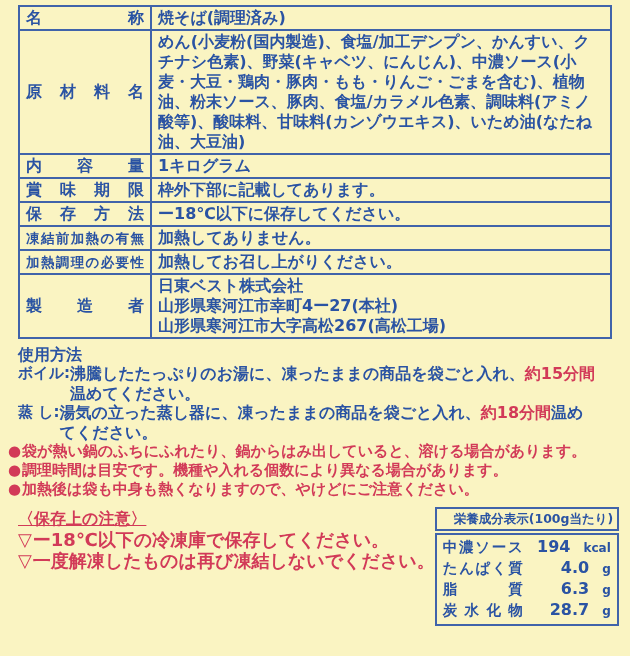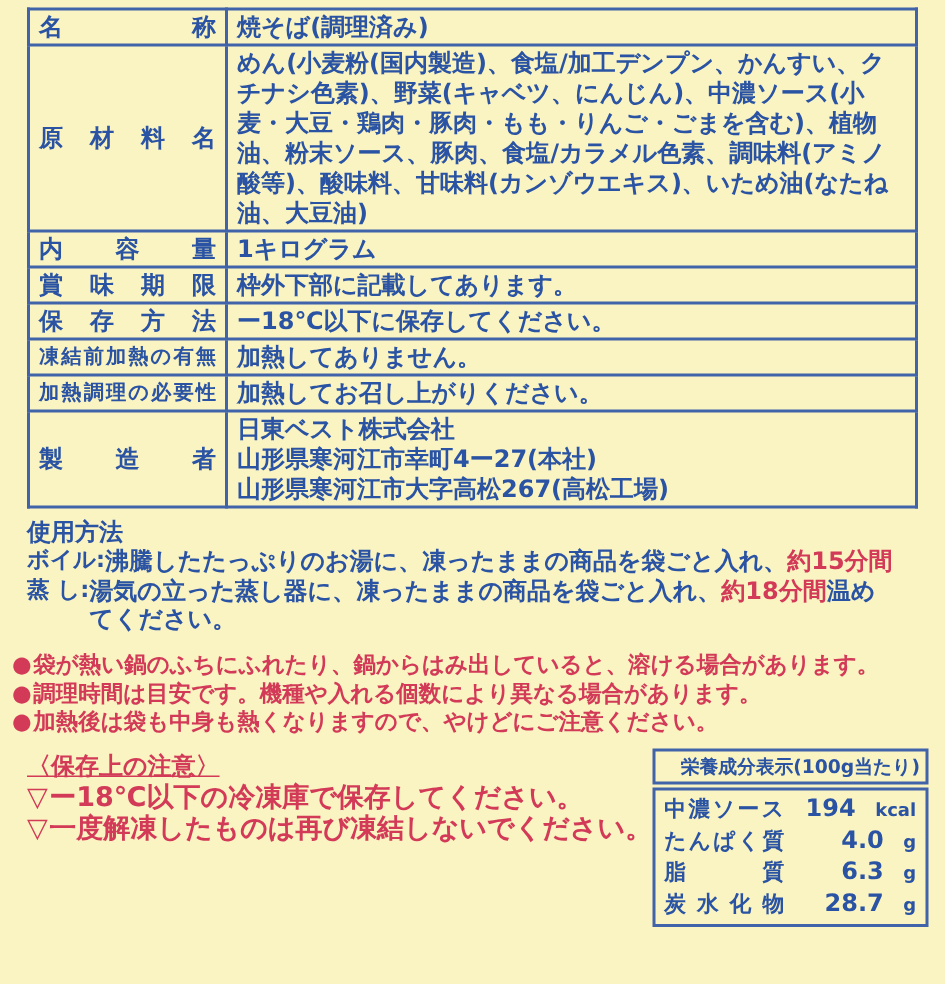--- a/index.html
+++ b/index.html
@@ -42,21 +42,21 @@
   td.maker{ white-space:pre-line; line-height:19.5px; }
 
   .usage{ margin-top:6px; }
   .usage-heading{ font-size:16px; line-height:19px; }
   .usage-item{ display:flex; }
   .usage-term{ flex:0 0 auto; white-space:pre; font-size:15px; line-height:19.5px; }
   .usage-desc{ flex:1; font-size:16px; line-height:19.5px; }
   .usage-line{ white-space:nowrap; }
   .red{ color:var(--red); }
 
-  .warnings{ margin:11px 0 0 -10px; color:var(--red); }
+  .warnings{ margin:0 0 0 -10px; color:var(--red); }
   .warn{ font-size:15px; line-height:19px; white-space:nowrap; }
   .warn .bullet{ margin-right:1px; }
 
   .bottom{ display:flex; align-items:flex-start; margin-top:8px; }
   .storage{ flex:1; color:var(--red); padding-top:2px; }
   .storage-heading{ font-size:16px; line-height:20px;text-decoration:underline; }
   .storage-item{ font-size:18px; line-height:21px; white-space:nowrap; }
   .storage-item .marker{ margin-right:1px; }
 
   .nutrition{ width:184px; flex:0 0 auto; }
@@ -125,20 +125,21 @@
     </tbody>
   </table>
 
   <div class="usage">
     <div class="usage-heading">使用方法</div>
 
     <div class="usage-item">
       <span class="usage-term">ボイル:</span>
       <div class="usage-desc">
         <div class="usage-line"><span>沸騰したたっぷりのお湯に、凍ったままの商品を袋ごと入れ、</span><span class="red">約15分間</span><span></span></div>
+        <div class="usage-line">温めてください。</div>
       </div>
     </div>
 
     <div class="usage-item">
       <span class="usage-term">蒸 し:</span>
       <div class="usage-desc">
         <div class="usage-line"><span>湯気の立った蒸し器に、凍ったままの商品を袋ごと入れ、</span><span class="red">約18分間</span><span>温め</span></div>
         <div class="usage-line">てください。</div>
       </div>
     </div>

